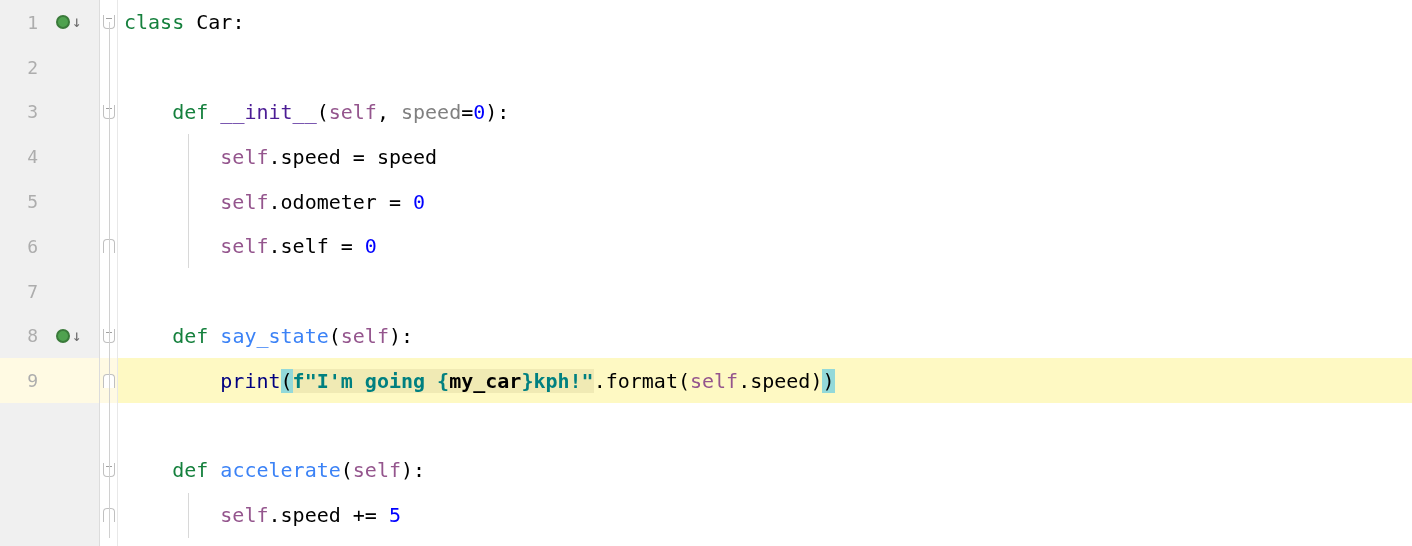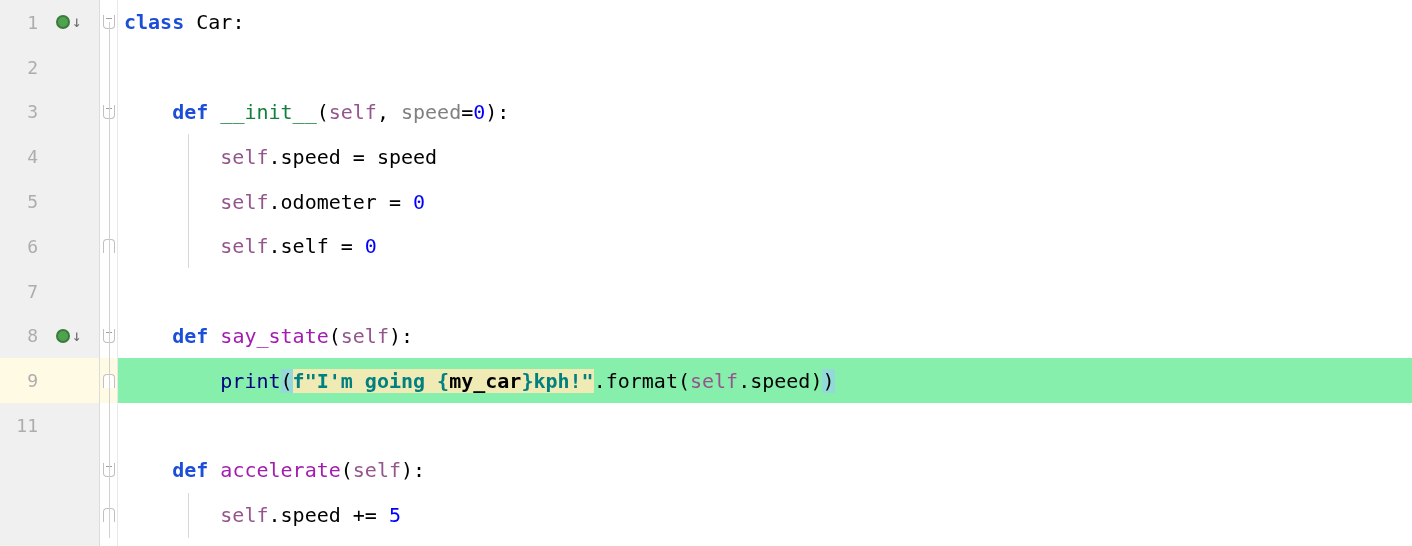--- a/index.html
+++ b/index.html
@@ -112,24 +112,24 @@
     position: relative;
   }
   .code-row {
     height: 44.8px;
     display: flex;
     align-items: center;
     white-space: pre;
     padding-left: 6px;
   }
   .highlight-row {
-    background: #86efac;
-  }
-  .kw { color: #1d4ed8; font-weight: bold; }
-  .fn { color: #a21caf; }
+    background: #fef9c3;
+  }
+  .kw { color: #15803d; font-weight: normal; }
+  .fn { color: #3b82f6; }
   .param { color: #808080; }
   .selfc { color: #94558d; }
   .num { color: #0000ff; }
   .str { color: #008080; font-weight: bold; }
   .builtin { color: #000080; }
   .plain { color: #000000; }
   .fexpr { color: #000000; font-weight: bold; }
   .str-bg { background: #f0eab4; }
   .caret-hl { background: #93d9d9; }
   .method-guide {
@@ -173,23 +173,20 @@
     <div class="gutter-row">
       <span class="line-num">8</span>
       <span class="run-marker">
         <span class="run-circle"></span>
         <span class="run-arrow">↓</span>
       </span>
     </div>
     <div class="gutter-row" style="background:#fffae3;">
       <span class="line-num">9</span>
     </div>
-    <div class="gutter-row">
-      <span class="line-num">11</span>
-    </div>
   </div>
 
   <div class="fold-strip">
     <div class="fold-cell">
         <div class="fold-marker"></div>
         <div class="fold-line" style="top:50%;bottom:0;"></div>
       </div>
     <div class="fold-cell">
         <div class="fold-line" style="top:0;bottom:0;"></div>
       </div>
@@ -236,21 +233,21 @@
     <div class="method-guide" style="top:134px;height:134px;"></div>
     <div class="method-guide" style="top:493px;height:45px;"></div>
 
     <div class="code-row">
       <span class="kw">class </span><span class="plain">Car</span><span class="plain">:</span>
     </div>
 
     <div class="code-row"></div>
 
     <div class="code-row">
-      <span class="plain">    </span><span class="kw">def </span><span class="fn" style="color:#15803d">__init__</span><span class="plain">(</span><span class="selfc">self</span><span class="plain">, </span><span class="param">speed</span><span class="plain">=</span><span class="num">0</span><span class="plain">)</span><span class="plain">:</span>
+      <span class="plain">    </span><span class="kw">def </span><span class="fn" style="color:#4c1d95">__init__</span><span class="plain">(</span><span class="selfc">self</span><span class="plain">, </span><span class="param">speed</span><span class="plain">=</span><span class="num">0</span><span class="plain">)</span><span class="plain">:</span>
     </div>
 
     <div class="code-row">
       <span class="plain">        </span><span class="selfc">self</span><span class="plain">.</span><span class="plain">speed</span><span class="plain"> = </span><span class="plain">speed</span>
     </div>
 
     <div class="code-row">
       <span class="plain">        </span><span class="selfc">self</span><span class="plain">.</span><span class="plain">odometer</span><span class="plain"> = </span><span class="num">0</span>
     </div>
 

